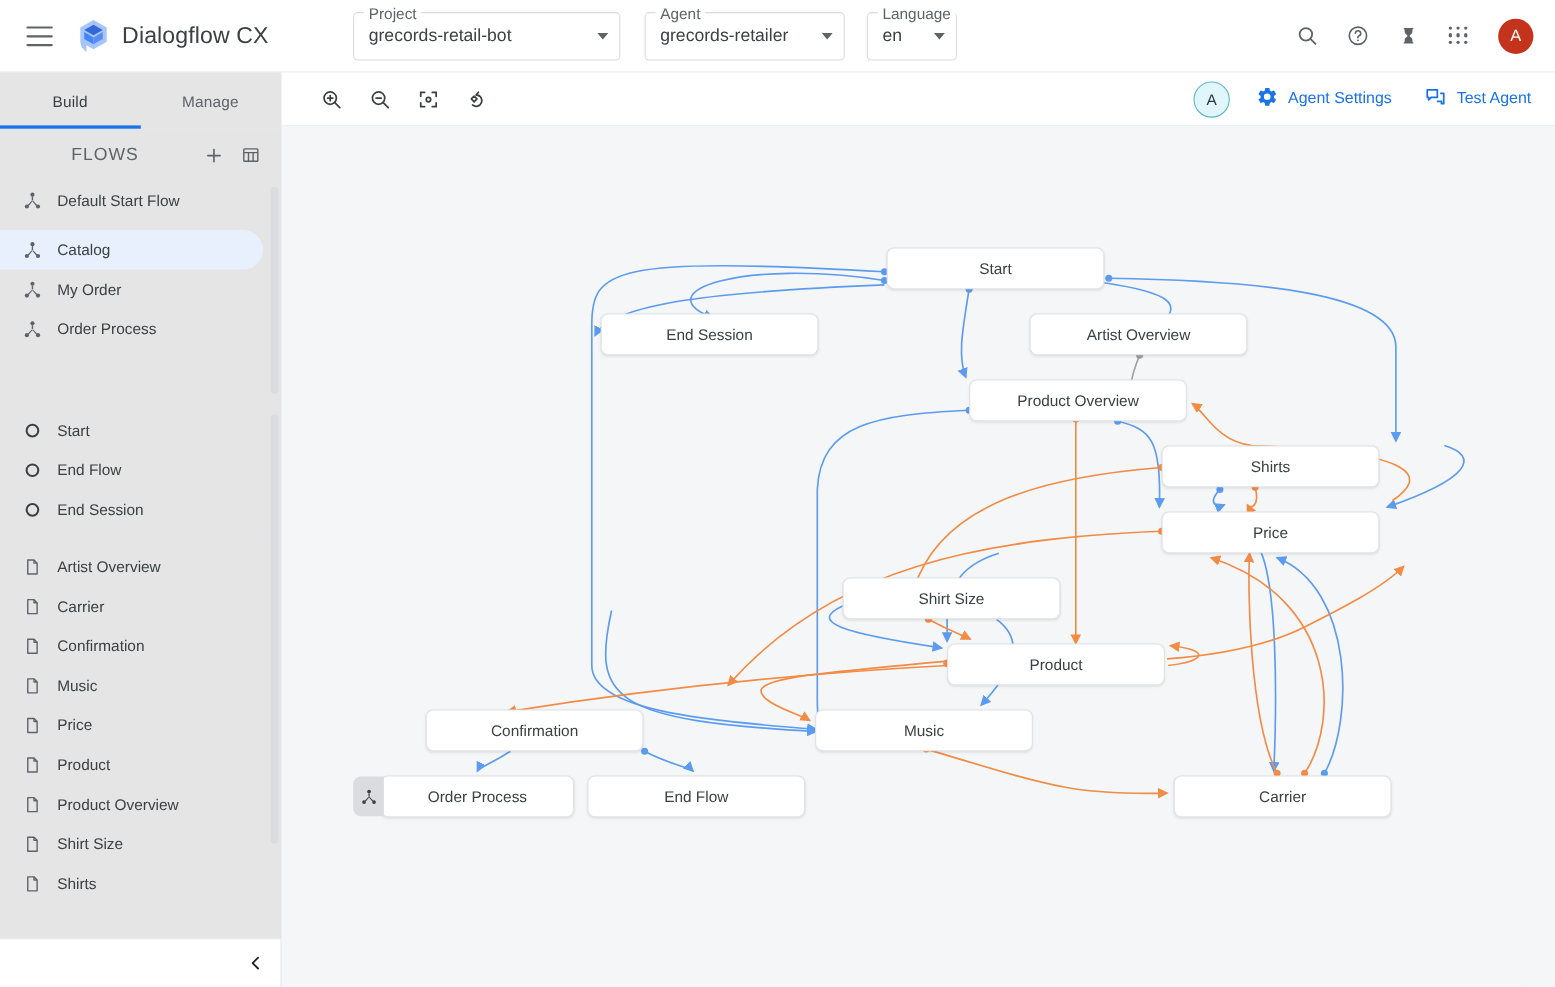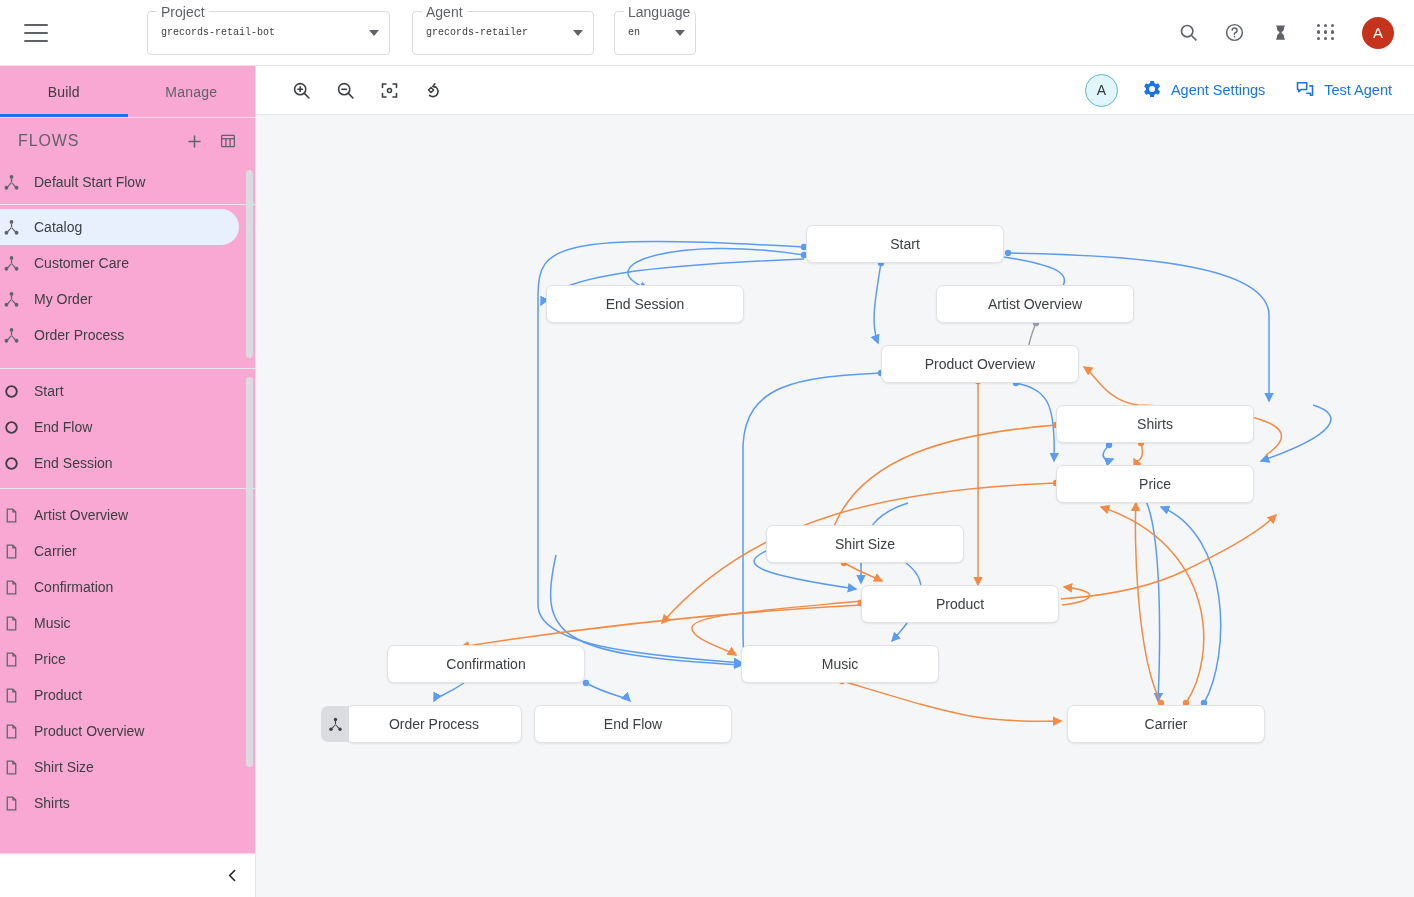--- a/index.html
+++ b/index.html
@@ -45,21 +45,21 @@
     background: #fff;
     display: flex; align-items: center;
     padding: 0 10px 0 13px;
     cursor: pointer;
   }
   .sel-label {
     position: absolute; top: -8px; left: 9px;
     background: #fff; padding: 0 4px;
     font-size: 14px; color: #5f6368; white-space: nowrap;
   }
-  .sel-value { font-size: 10px; color: #3c4043; white-space: nowrap; font-family: Liberation Mono, monospace; }
+  .sel-value { font-size: 16px; color: #3c4043; white-space: nowrap; }
   .caret {
     width: 0; height: 0;
     border-left: 5px solid transparent; border-right: 5px solid transparent;
     border-top: 6px solid #5f6368;
     margin-left: auto;
   }
   #sel-project .sel-box { width: 243px; }
   #sel-agent .sel-box  { width: 182px; }
   #sel-lang .sel-box   { width: 82px; }
   #sel-project { margin-left: 77px; }
@@ -85,22 +85,23 @@
     width: 18px; height: 18px;
     display: grid; grid-template-columns: repeat(3,1fr); grid-template-rows: repeat(3,1fr);
     gap: 2.4px;
   }
   .grid-dots i { background: #5f6368; border-radius: 50%; width: 3.4px; height: 3.4px; }
 
   
   .leftpanel {
     position: absolute; top: 66px; left: 0;
     width: 256px; height: 831px;
-    background: #f9a8d4;
+    background: #e5e5e5;
     border-right: 1px solid #e4e6e9;
+    text-align: center;
   }
   .tabs {
     height: 52px; display: flex; border-bottom: 1px solid #e4e6e9;
     position: relative;
   }
   .tab {
     flex: 1; display: flex; align-items: center; justify-content: center;
     font-size: 14px; color: #5f6368; cursor: pointer; letter-spacing: .2px;
   }
   .tab.active { color: #3c4043; }
@@ -124,21 +125,21 @@
 
   .nav-list { position: relative; }
   .flows-list {
     height: 200px; overflow-y: hidden; position: relative;
   }
   .pages-list {
     height: 440px; overflow-y: hidden; position: relative;
   }
   .nav-item {
     height: 36px; display: flex; align-items: center;
-    cursor: pointer;
+    padding-left: 18px; cursor: pointer;
     border-radius: 0 18px 18px 0; margin-right: 16px;
   }
   .nav-item.selected { background: #e8f0fe; }
   .nav-ico {
     width: 22px; margin-right: 12px; color: #5f6368;
     display: flex; align-items: center; justify-content: center; flex: none;
   }
   .nav-label { font-size: 14px; color: #3c4043; white-space: nowrap; }
 
   .divider { height: 1px; background: #e4e6e9; margin: 4px 0; }
@@ -212,20 +213,31 @@
 <body>
 
 <div class="topbar">
 
   <div class="hamburger">
     <span></span>
       <span></span>
       <span></span>
   </div>
 
+  <div class="brand">
+    <div class="brand-logo">
+      <svg width="30" height="32" viewBox="0 0 30 32">
+        <path d="M15 1.2 L27 8 L27 21 L15 27.8 L8.6 24.2 L8.6 30.6 L4.2 26 L3 21 L3 8 Z" fill="#a6c6fb"></path>
+        <path d="M15 5.4 L23.4 10.2 L15 15 L6.6 10.2 Z" fill="#3367d6"></path>
+        <path d="M6.6 12.2 L15 17 L15 23.2 L6.6 18.4 Z" fill="#4285f4"></path>
+        <path d="M23.4 12.2 L23.4 18.4 L15 23.2 L15 17 Z" fill="#5a8df2"></path>
+      </svg>
+    </div>
+    <div class="brand-title">Dialogflow CX</div>
+  </div>
 
   <div class="sel-group" id="sel-project">
     <div class="sel-box">
       <div class="sel-label">Project</div>
       <div class="sel-value">grecords-retail-bot</div>
       <div class="caret"></div>
     </div>
   </div>
 
   <div class="sel-group" id="sel-agent">
@@ -325,31 +337,20 @@
         <svg width="19" height="19" viewBox="0 0 24 24" fill="currentColor">
           <circle cx="12" cy="5" r="2.4"></circle>
             <circle cx="5.6" cy="18.6" r="2.4"></circle>
             <circle cx="18.4" cy="18.6" r="2.4"></circle>
           <path d="M11.2 7.2h1.6v4.4h-1.6zM12 11.2l5.4 5.6-1.2 1.1L11.4 12zM12 11.2l-5.4 5.6 1.2 1.1L12.6 12z"></path>
         </svg>
       </span>
       <span class="nav-label">Catalog</span>
     </div>
 
-    <div class="nav-item">
-      <span class="nav-ico">
-        <svg width="19" height="19" viewBox="0 0 24 24" fill="currentColor">
-          <circle cx="12" cy="5" r="2.4"></circle>
-            <circle cx="5.6" cy="18.6" r="2.4"></circle>
-            <circle cx="18.4" cy="18.6" r="2.4"></circle>
-          <path d="M11.2 7.2h1.6v4.4h-1.6zM12 11.2l5.4 5.6-1.2 1.1L11.4 12zM12 11.2l-5.4 5.6 1.2 1.1L12.6 12z"></path>
-        </svg>
-      </span>
-      <span class="nav-label">Customer Care</span>
-    </div>
 
     <div class="nav-item">
       <span class="nav-ico">
         <svg width="19" height="19" viewBox="0 0 24 24" fill="currentColor">
           <circle cx="12" cy="5" r="2.4"></circle>
             <circle cx="5.6" cy="18.6" r="2.4"></circle>
             <circle cx="18.4" cy="18.6" r="2.4"></circle>
           <path d="M11.2 7.2h1.6v4.4h-1.6zM12 11.2l5.4 5.6-1.2 1.1L11.4 12zM12 11.2l-5.4 5.6 1.2 1.1L12.6 12z"></path>
         </svg>
       </span>

